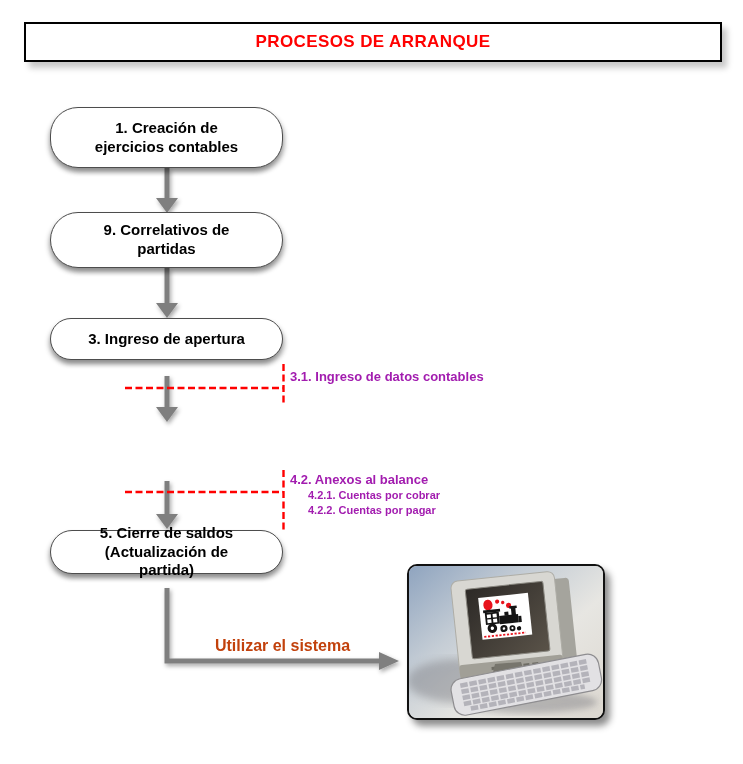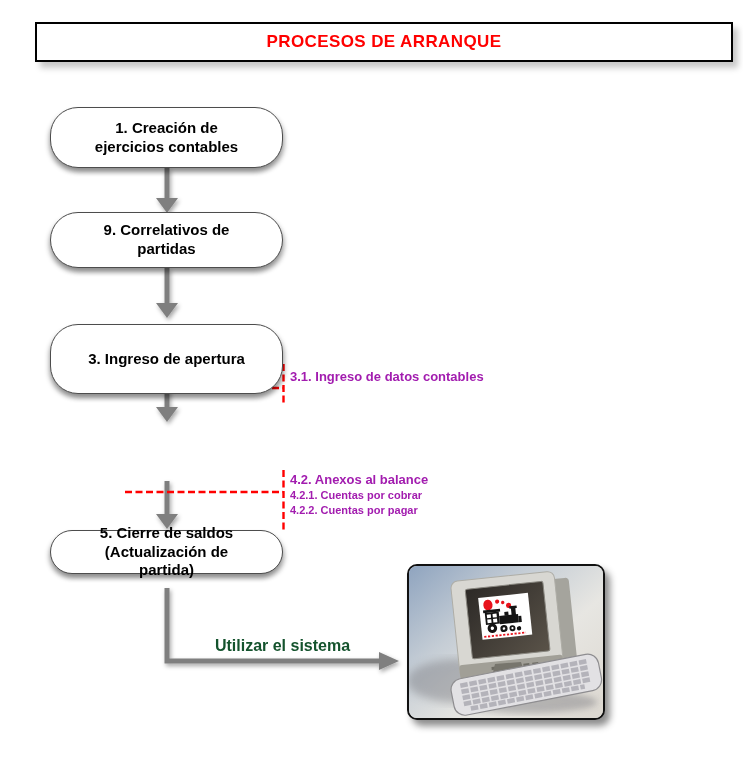--- a/index.html
+++ b/index.html
@@ -2,53 +2,53 @@
 <html><head>
 <meta charset="utf-8">
 <style>
   html,body{margin:0;padding:0;background:#fff;}
   .canvas{
     position:relative;width:743px;height:764px;background:#ffffff;overflow:hidden;
     font-family:"Liberation Sans",sans-serif;
   }
   
   .title-box{
-    position:absolute;left:35px;top:22px;width:694px;height:36px;
+    position:absolute;left:24px;top:22px;width:694px;height:36px;
     background:#ffffff;border:2.5px solid #000000;
     box-shadow:5px 6px 6px rgba(0,0,0,0.22);
     display:flex;align-items:center;justify-content:center;
   }
   .title-text{
     color:#FF0000;font-weight:bold;font-size:17px;letter-spacing:0.4px;white-space:nowrap;
   }
   
   .connectors{position:absolute;left:0;top:0;pointer-events:none;}
   
   .process-box{
     position:absolute;left:50px;width:233px;box-sizing:border-box;
     background:#ffffff;border:1.5px solid #4d4d4d;border-radius:28px;
     box-shadow:-1px 4px 5px rgba(0,0,0,0.30),2px 4px 5px rgba(0,0,0,0.22);
     display:flex;align-items:center;justify-content:center;text-align:center;
     font-weight:bold;font-size:15px;line-height:1.25;color:#000;padding:0 28px;
   }
   .b1{top:107px;height:61px;}
   .b2{top:212px;height:56px;}
-  .b3{top:318px;height:70px;margin-top:6px;}
+  .b3{top:318px;height:42px;}
   .b4{top:423px;height:58px;}
   .b5{top:530px;height:44px;}
   
   .sub-list{position:absolute;left:290px;color:#a21caf;}
   .sub3{top:369px;}
   .sub4{top:472px;}
   .sub{font-weight:bold;font-size:13px;line-height:16px;white-space:nowrap;}
-  .sub.small{font-size:11px;line-height:15px;}
+  .sub.small{font-size:11px;line-height:15px;margin-left:18px;}
   
   .flow-label{
     position:absolute;left:195px;top:637px;width:175px;text-align:center;
-    color:#14532d;font-weight:bold;font-size:16px;white-space:nowrap;
+    color:#c2410c;font-weight:bold;font-size:16px;white-space:nowrap;
   }
   
   .computer-figure{
     position:absolute;left:407px;top:564px;width:194px;height:152px;
     border:2.5px solid #111111;border-radius:10px;overflow:hidden;
     box-shadow:5px 6px 7px rgba(0,0,0,0.45);
     background:#e8e8e6;
   }
   .computer-figure svg{display:block;}
 </style>

